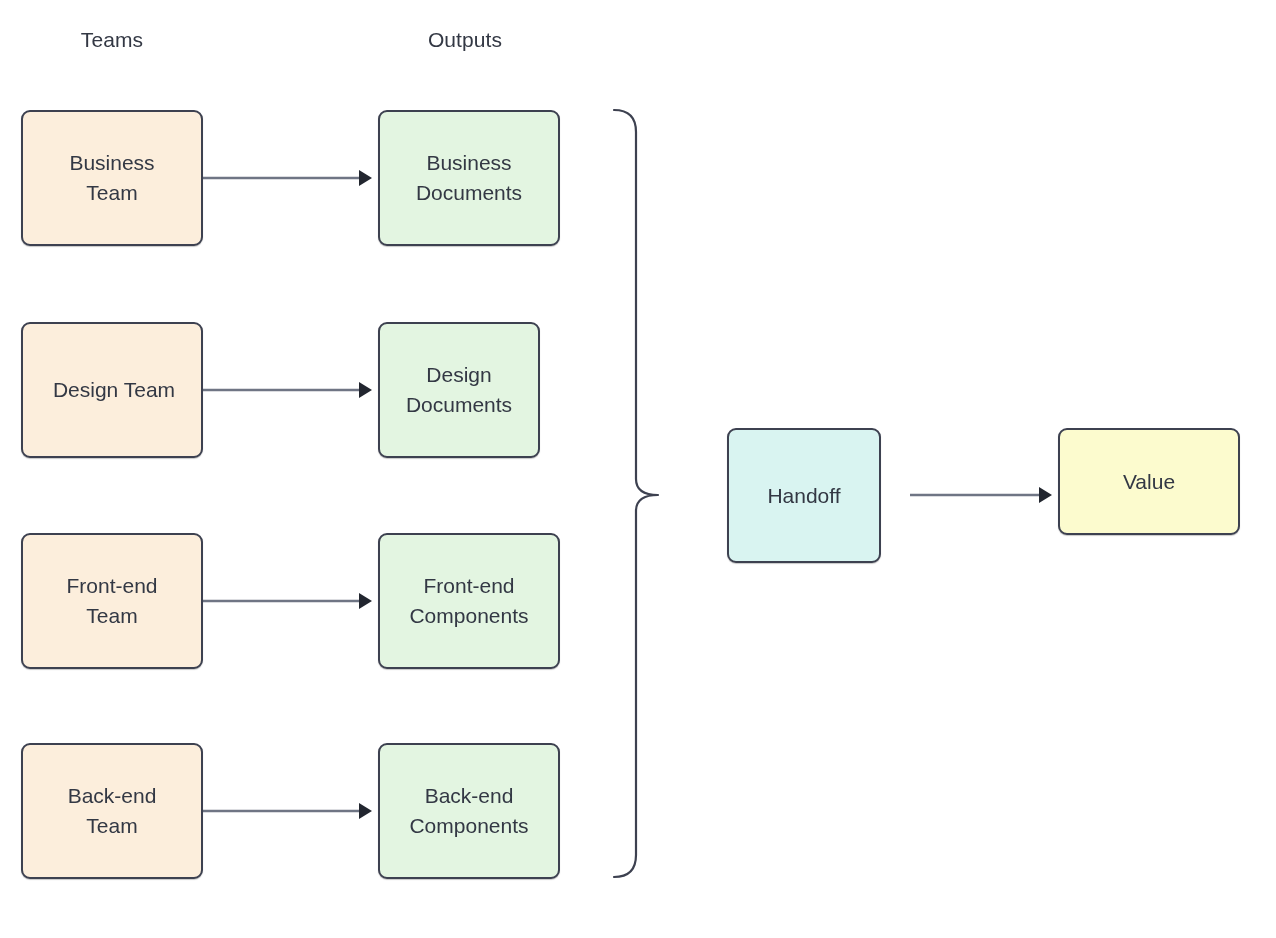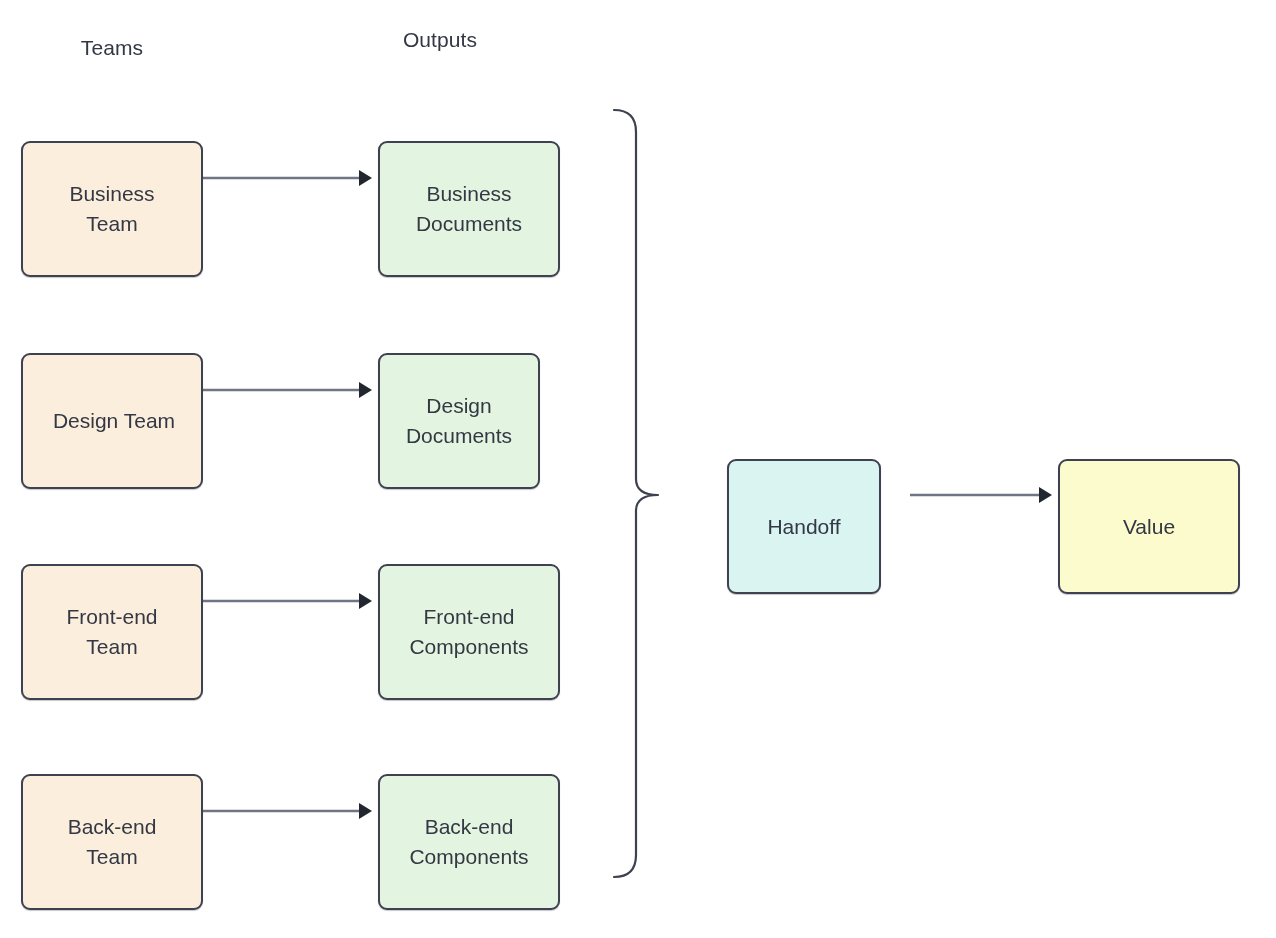--- a/index.html
+++ b/index.html
@@ -35,21 +35,20 @@
     border-radius: 9px;
     display: flex;
     align-items: center;
     justify-content: center;
     text-align: center;
     font-size: 21px;
     line-height: 1.42;
     color: #333844;
     padding: 4px 8px;
     box-shadow: 0 1px 1px rgba(0,0,0,0.22);
-    margin-top: 31px;
   }
   .node-label {
     display: block;
     white-space: pre-line;
   }
   .node.team   { background: #fceedc; }
   .node.output { background: #e3f5e1; }
   .node.handoff{ background: #d9f4f1; }
   .node.value  { background: #fcfbce; }
 
@@ -61,22 +60,22 @@
     height: 938px;
     pointer-events: none;
     overflow: visible;
   }
 </style>
 </head>
 <body>
 
 <div id="canvas" style="background: rgb(255, 255, 255);">
 
-  <div class="col-header" id="hdr-teams" style="left: 112px; top: 36px; color: rgb(51, 56, 68);">Teams</div>
-  <div class="col-header" id="hdr-outputs" style="left: 440px; top: 28px; color: rgb(51, 56, 68); text-align: center;">Outputs</div>
+  <div class="col-header" id="hdr-teams" style="left: 112px; top: 28px; color: rgb(51, 56, 68);">Teams</div>
+  <div class="col-header" id="hdr-outputs" style="left: 465px; top: 28px; color: rgb(51, 56, 68); text-align: center;">Outputs</div>
 
   <svg class="edge-svg" id="edges" viewBox="0 0 1276 938" xmlns="http://www.w3.org/2000/svg">
       <line x1="203" y1="178" x2="359" y2="178" stroke="#6f7584" stroke-width="2.4"></line>
       <polygon points="372,178 359,170 359,186" fill="#22262f"></polygon>
       <line x1="203" y1="390" x2="359" y2="390" stroke="#6f7584" stroke-width="2.4"></line>
       <polygon points="372,390 359,382 359,398" fill="#22262f"></polygon>
       <line x1="203" y1="601" x2="359" y2="601" stroke="#6f7584" stroke-width="2.4"></line>
       <polygon points="372,601 359,593 359,609" fill="#22262f"></polygon>
       <line x1="203" y1="811" x2="359" y2="811" stroke="#6f7584" stroke-width="2.4"></line>
       <polygon points="372,811 359,803 359,819" fill="#22262f"></polygon>
@@ -116,17 +115,17 @@
 Team</span>
   </div>
   <div class="node output" id="node-output-3" style="left: 378px; top: 743px; width: 182px; height: 136px; background: rgb(227, 245, 225); border-color: rgb(61, 65, 80); color: rgb(51, 56, 68);">
     <span class="node-label">Back-end
 Components</span>
   </div>
 
   <div class="node handoff" id="node-handoff" style="left: 727px; top: 428px; width: 154px; height: 135px; background: rgb(217, 244, 241); border-color: rgb(61, 65, 80); color: rgb(51, 56, 68);">
     <span class="node-label">Handoff</span>
   </div>
-  <div class="node value" id="node-value" style="left: 1058px; top: 428px; width: 182px; height: 135px; background: rgb(252, 251, 206); border-color: rgb(61, 65, 80); color: rgb(51, 56, 68);">
+  <div class="node value" id="node-value" style="left: 1058px; top: 428px; width: 182px; height: 107px; background: rgb(252, 251, 206); border-color: rgb(61, 65, 80); color: rgb(51, 56, 68);">
     <span class="node-label">Value</span>
   </div>
 
 </div>
 
 </body></html>

